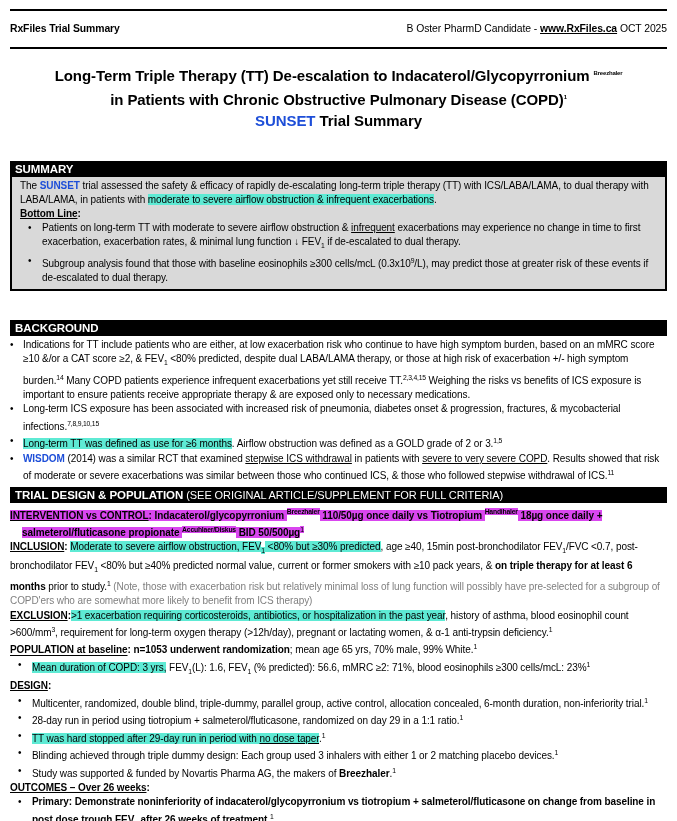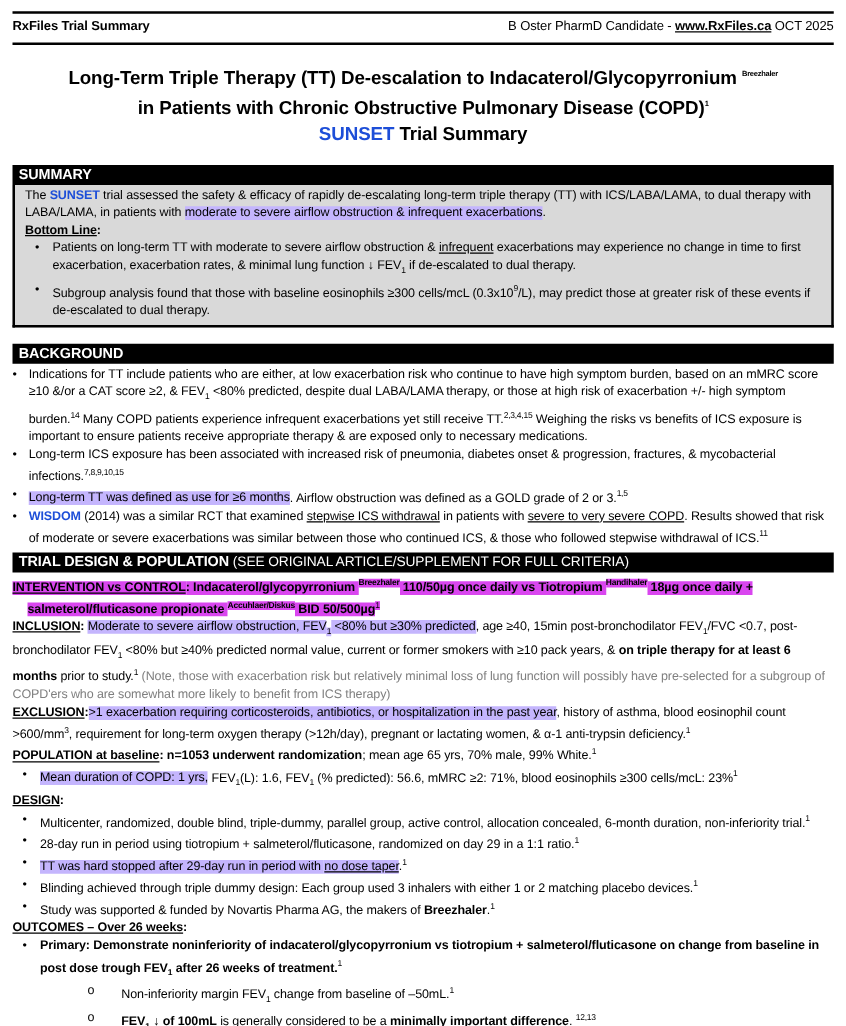--- a/index.html
+++ b/index.html
@@ -2,33 +2,33 @@
 <html><head>
 <meta charset="utf-8">
 <style>
   *{box-sizing:border-box;margin:0;padding:0}
   html,body{background:#fff}
   .page{position:relative;width:677px;height:821px;background:#fff;
     font-family:"Liberation Sans",sans-serif;font-size:10px;letter-spacing:-0.08px;
     line-height:14.2px;color:#000;padding:0 10px;overflow:hidden}
   .rule{height:2px;background:#000}
   .rule.top{margin-top:9px}
-  .hdr{display:flex;justify-content:space-between;align-items:center;height:23px;font-size:10.4px}
+  .hdr{display:flex;justify-content:space-between;align-items:center;height:36px;font-size:10.4px}
   .b{font-weight:700}
   .u{text-decoration:underline}
-  .hl{background:#c4b5fd}
+  .hl{background:#5eead4}
   .hlo{background:#d946ef}
   .sup{vertical-align:super;font-size:6.8px;letter-spacing:-0.2px}
   .sub{vertical-align:sub;font-size:6.8px;letter-spacing:-0.2px}
   .blue{color:#1d4ed8}
   .gray{color:#7F7F7F}
   .note{font-weight:400;font-size:11px}
   .title{margin-top:14px;text-align:center;font-weight:700;font-size:15px;line-height:21.5px}
   .title .sup{font-size:6px}
-  .bar{margin-top:13px;background:#000;color:#fff;font-weight:700;font-size:11.5px;
+  .bar{margin-top:29px;background:#000;color:#fff;font-weight:700;font-size:11.5px;
     line-height:16px;height:16px;padding:0 5px;white-space:nowrap;overflow:hidden}
   .bar.tight{margin-top:4px}
   .sumbox{border:2px solid #000;border-top:none;background:#D9D9D9;padding:2px 8px 4px}
   .sect{padding-top:2px}
   .bul{display:flex}
   .bul>.dot{flex:0 0 13px}
   .bul.ind{padding-left:8px}
   .bul.ind>.dot{flex:0 0 14px}
   .bul.sub2{padding-left:60px}
   .bul.sub2>.dot{flex:0 0 27px}
@@ -89,21 +89,21 @@
   </div>
 
   <div class="bar tight"><span>TRIAL DESIGN &amp; POPULATION </span><span class="note">(SEE ORIGINAL ARTICLE/SUPPLEMENT FOR FULL CRITERIA)</span></div>
   <div class="sect">
     <div class="hang"><span class="b u hlo">INTERVENTION vs CONTROL</span><span class="b hlo">: Indacaterol/glycopyrronium </span><span class="b sup hlo">Breezhaler</span><span class="b hlo"> 110/50µg once daily vs Tiotropium </span><span class="b sup hlo">Handihaler</span><span class="b hlo"> 18µg once daily + salmeterol/fluticasone propionate </span><span class="b sup hlo">Accuhlaer/Diskus</span><span class="b hlo"> BID 50/500µg</span><span class="sup hlo">1</span></div>
     <div><span class="b u">INCLUSION</span><span class="b">: </span><span class="hl">Moderate to severe airflow obstruction, FEV</span><span class="sub hl">1</span><span class="hl"> &lt;80% but ≥30% predicted</span><span>, age ≥40, 15min post-bronchodilator FEV</span><span class="sub">1</span><span>/FVC &lt;0.7, post-bronchodilator FEV</span><span class="sub">1</span><span> &lt;80% but ≥40% predicted normal value, current or former smokers with ≥10 pack years, &amp; </span><span class="b">on triple therapy for at least 6 months</span><span> prior to study.</span><span class="sup">1</span><span> </span><span class="gray">(Note, those with exacerbation risk but relatively minimal loss of lung function will possibly have pre-selected for a subgroup of COPD'ers who are somewhat more likely to benefit from ICS therapy)</span></div>
     <div><span class="b u">EXCLUSION</span><span class="b">:</span><span class="hl">&gt;1 exacerbation requiring corticosteroids, antibiotics, or hospitalization in the past year</span><span>, history of asthma, blood eosinophil count &gt;600/mm</span><span class="sup">3</span><span>, requirement for long-term oxygen therapy (&gt;12h/day), pregnant or lactating women, &amp; α-1 anti-trypsin deficiency.</span><span class="sup">1</span></div>
     <div><span class="b u">POPULATION at baseline</span><span class="b">: </span><span class="b">n=1053 underwent randomization</span><span>; mean age 65 yrs, 70% male, 99% White.</span><span class="sup">1</span></div>
     <div class="bul ind">
       <span class="dot">•</span>
-      <div class="bt"><span class="hl">Mean duration of COPD: 1 yrs,</span><span> FEV</span><span class="sub">1</span><span>(L): 1.6, FEV</span><span class="sub">1</span><span> (% predicted): 56.6, mMRC ≥2: 71%, blood eosinophils ≥300 cells/mcL: 23%</span><span class="sup">1</span></div>
+      <div class="bt"><span class="hl">Mean duration of COPD: 3 yrs,</span><span> FEV</span><span class="sub">1</span><span>(L): 1.6, FEV</span><span class="sub">1</span><span> (% predicted): 56.6, mMRC ≥2: 71%, blood eosinophils ≥300 cells/mcL: 23%</span><span class="sup">1</span></div>
     </div>
     <div><span class="b u">DESIGN</span><span class="b">:</span></div>
     <div class="bul ind">
       <span class="dot">•</span>
       <div class="bt"><span>Multicenter, randomized, double blind, triple-dummy, parallel group, active control, allocation concealed, 6-month duration, non-inferiority trial.</span><span class="sup">1</span></div>
     </div>
     <div class="bul ind">
       <span class="dot">•</span>
       <div class="bt"><span>28-day run in period using tiotropium + salmeterol/fluticasone, randomized on day 29 in a 1:1 ratio.</span><span class="sup">1</span></div>
     </div>

